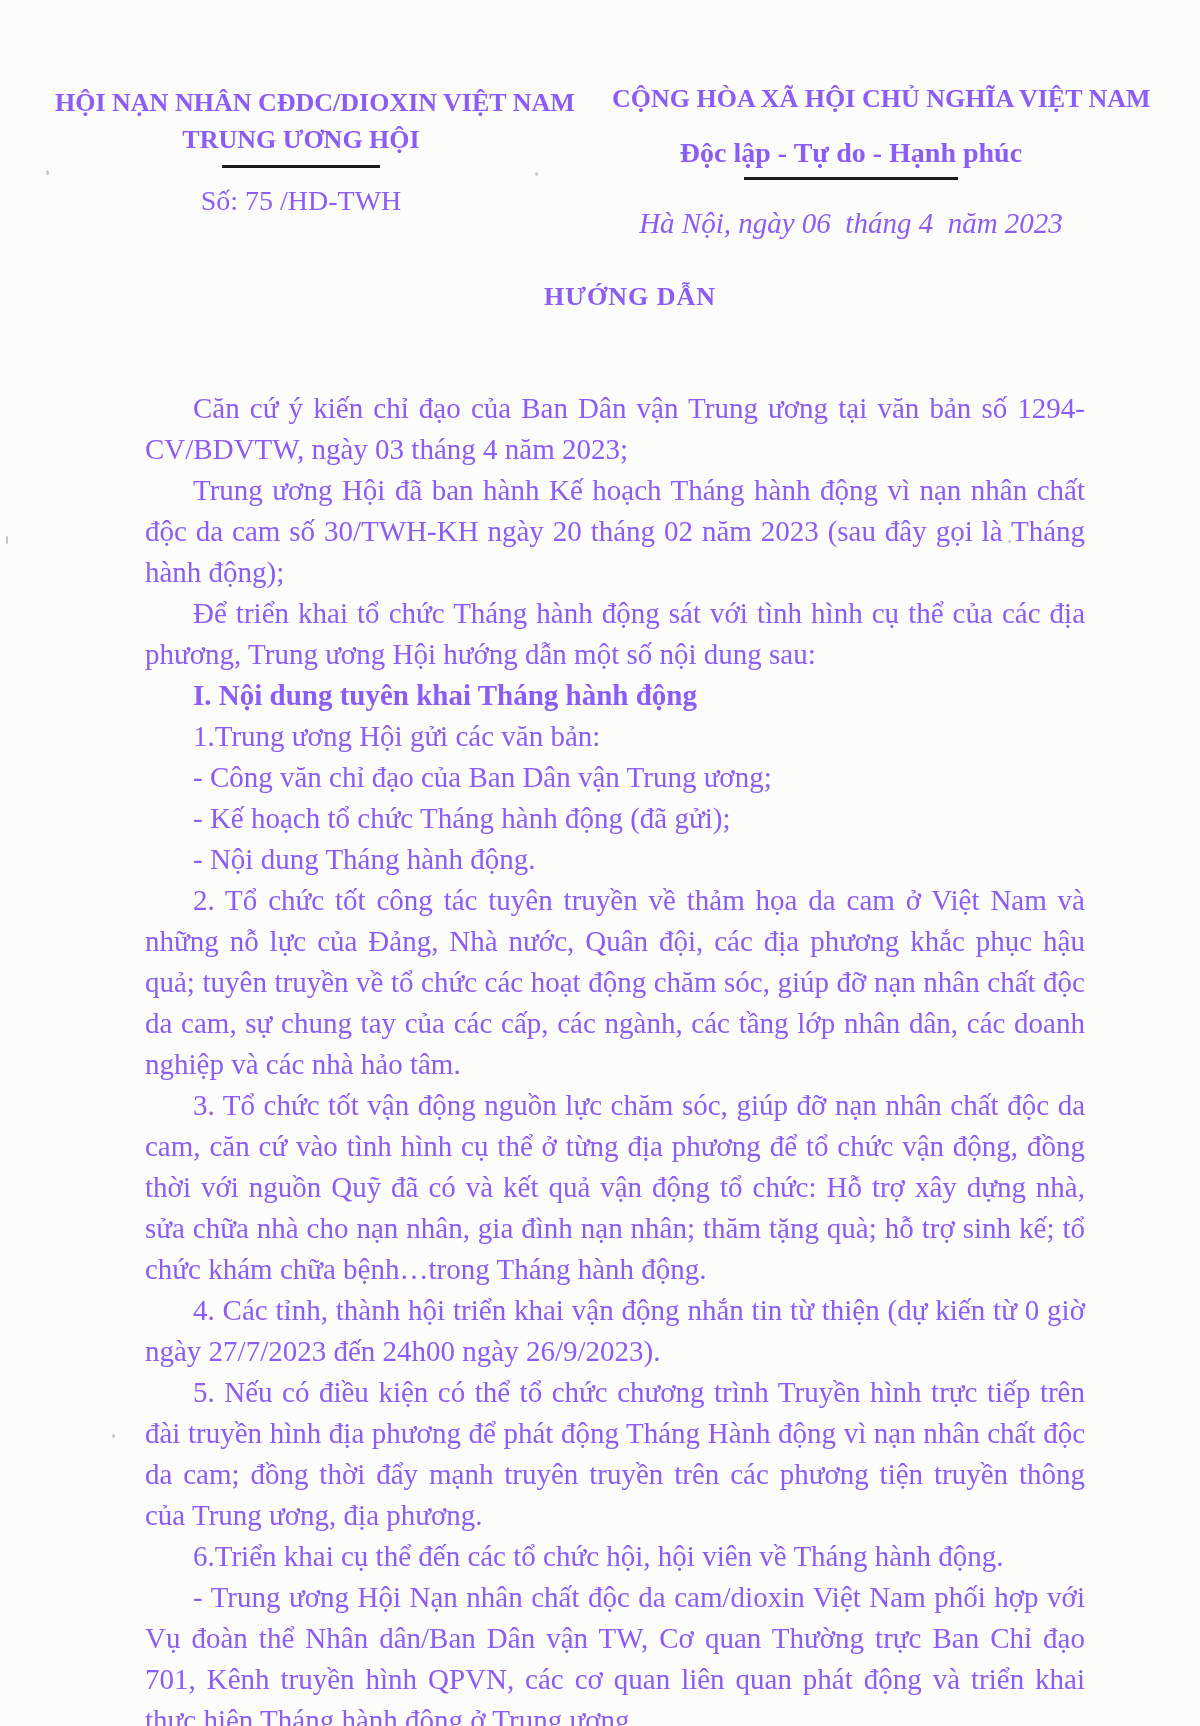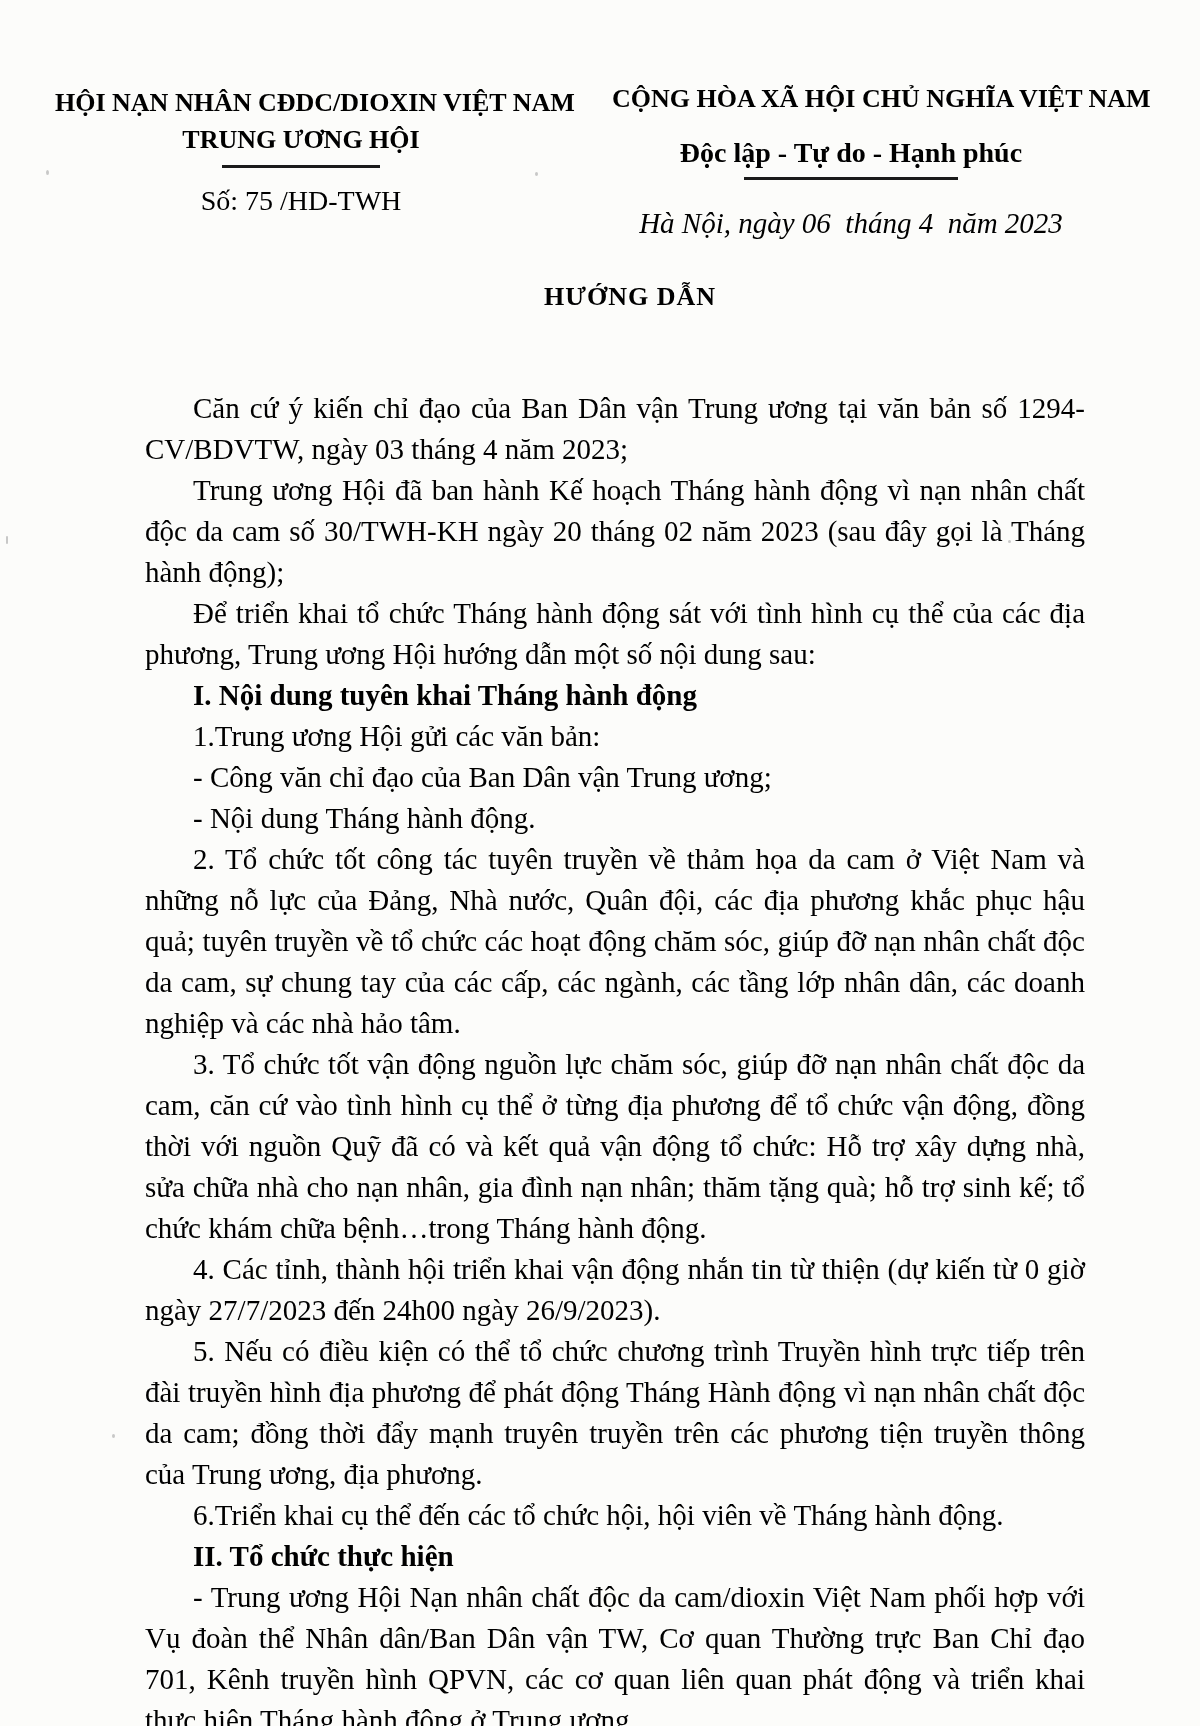--- a/index.html
+++ b/index.html
@@ -1,21 +1,21 @@
 <!DOCTYPE html>
 <html lang="vi"><head>
 <meta charset="utf-8">
 <style>
   html,body { margin:0; padding:0; background:#e8e8e8; }
   .page {
     position:relative;
     width:1200px; height:1726px;
     background:#fcfcfa;
     font-family:"Liberation Serif","DejaVu Serif",serif;
-    color:#000000;
+    color:#8b5cf6;
     overflow:hidden;
     box-shadow:0 0 6px rgba(0,0,0,.2);
   }
   
   .org-block   { position:absolute; left:55px;  top:88px; width:492px; text-align:center; }
   .org-line1   { font-weight:bold; font-size:26px; white-space:nowrap; }
   .org-line2   { font-weight:bold; font-size:26px; margin-top:7px; }
   .rule        { height:3px; background:#1a1a1a; }
   .rule-org    { width:158px; margin:10px auto 0; }
   .doc-number  { font-size:28px; margin-top:17px; }
@@ -70,27 +70,27 @@
     <h1 class="doc-title">HƯỚNG DẪN</h1>
   </section>
 
   <main class="body-text">
     <p class="para">Căn cứ ý kiến chỉ đạo của Ban Dân vận Trung ương tại văn bản số 1294-CV/BDVTW, ngày 03 tháng 4 năm 2023;</p>
     <p class="para">Trung ương Hội đã ban hành Kế hoạch Tháng hành động vì nạn nhân chất độc da cam số 30/TWH-KH ngày 20 tháng 02 năm 2023 (sau đây gọi là Tháng hành động);</p>
     <p class="para">Để triển khai tổ chức Tháng hành động sát với tình hình cụ thể của các địa phương, Trung ương Hội hướng dẫn một số nội dung sau:</p>
     <p class="para bold">I. Nội dung tuyên khai Tháng hành động</p>
     <p class="para">1.Trung ương Hội gửi các văn bản:</p>
     <p class="para">- Công văn chỉ đạo của Ban Dân vận Trung ương;</p>
+    <p class="para">- Kế hoạch tổ chức Tháng hành động (đã gửi);</p>
     <p class="para">- Nội dung Tháng hành động.</p>
     <p class="para">2. Tổ chức tốt công tác tuyên truyền về thảm họa da cam ở Việt Nam và những nỗ lực của Đảng, Nhà nước, Quân đội, các địa phương khắc phục hậu quả; tuyên truyền về tổ chức các hoạt động chăm sóc, giúp đỡ nạn nhân chất độc da cam, sự chung tay của các cấp, các ngành, các tầng lớp nhân dân, các doanh nghiệp và các nhà hảo tâm.</p>
     <p class="para">3. Tổ chức tốt vận động nguồn lực chăm sóc, giúp đỡ nạn nhân chất độc da cam, căn cứ vào tình hình cụ thể ở từng địa phương để tổ chức vận động, đồng thời với nguồn Quỹ đã có và kết quả vận động tổ chức: Hỗ trợ xây dựng nhà, sửa chữa nhà cho nạn nhân, gia đình nạn nhân; thăm tặng quà; hỗ trợ sinh kế; tổ chức khám chữa bệnh…trong Tháng hành động.</p>
     <p class="para">4. Các tỉnh, thành hội triển khai vận động nhắn tin từ thiện (dự kiến từ 0 giờ ngày 27/7/2023 đến 24h00 ngày 26/9/2023).</p>
     <p class="para">5. Nếu có điều kiện có thể tổ chức chương trình Truyền hình trực tiếp trên đài truyền hình địa phương để phát động Tháng Hành động vì nạn nhân chất độc da cam; đồng thời đẩy mạnh truyên truyền trên các phương tiện truyền thông của Trung ương, địa phương.</p>
     <p class="para">6.Triển khai cụ thể đến các tổ chức hội, hội viên về Tháng hành động.</p>
-    <p class="para bold">II. Tổ chức thực hiện</p>
     <p class="para">- Trung ương Hội Nạn nhân chất độc da cam/dioxin Việt Nam phối hợp với Vụ đoàn thể Nhân dân/Ban Dân vận TW, Cơ quan Thường trực Ban Chỉ đạo 701, Kênh truyền hình QPVN, các cơ quan liên quan phát động và triển khai thực hiện Tháng hành động ở Trung ương.</p>
   </main>
 
   <span class="speck speck-a"></span>
   <span class="speck speck-b"></span>
   <span class="speck speck-c"></span>
   <span class="speck speck-d"></span>
   <span class="speck speck-e"></span>
 </div>
 

